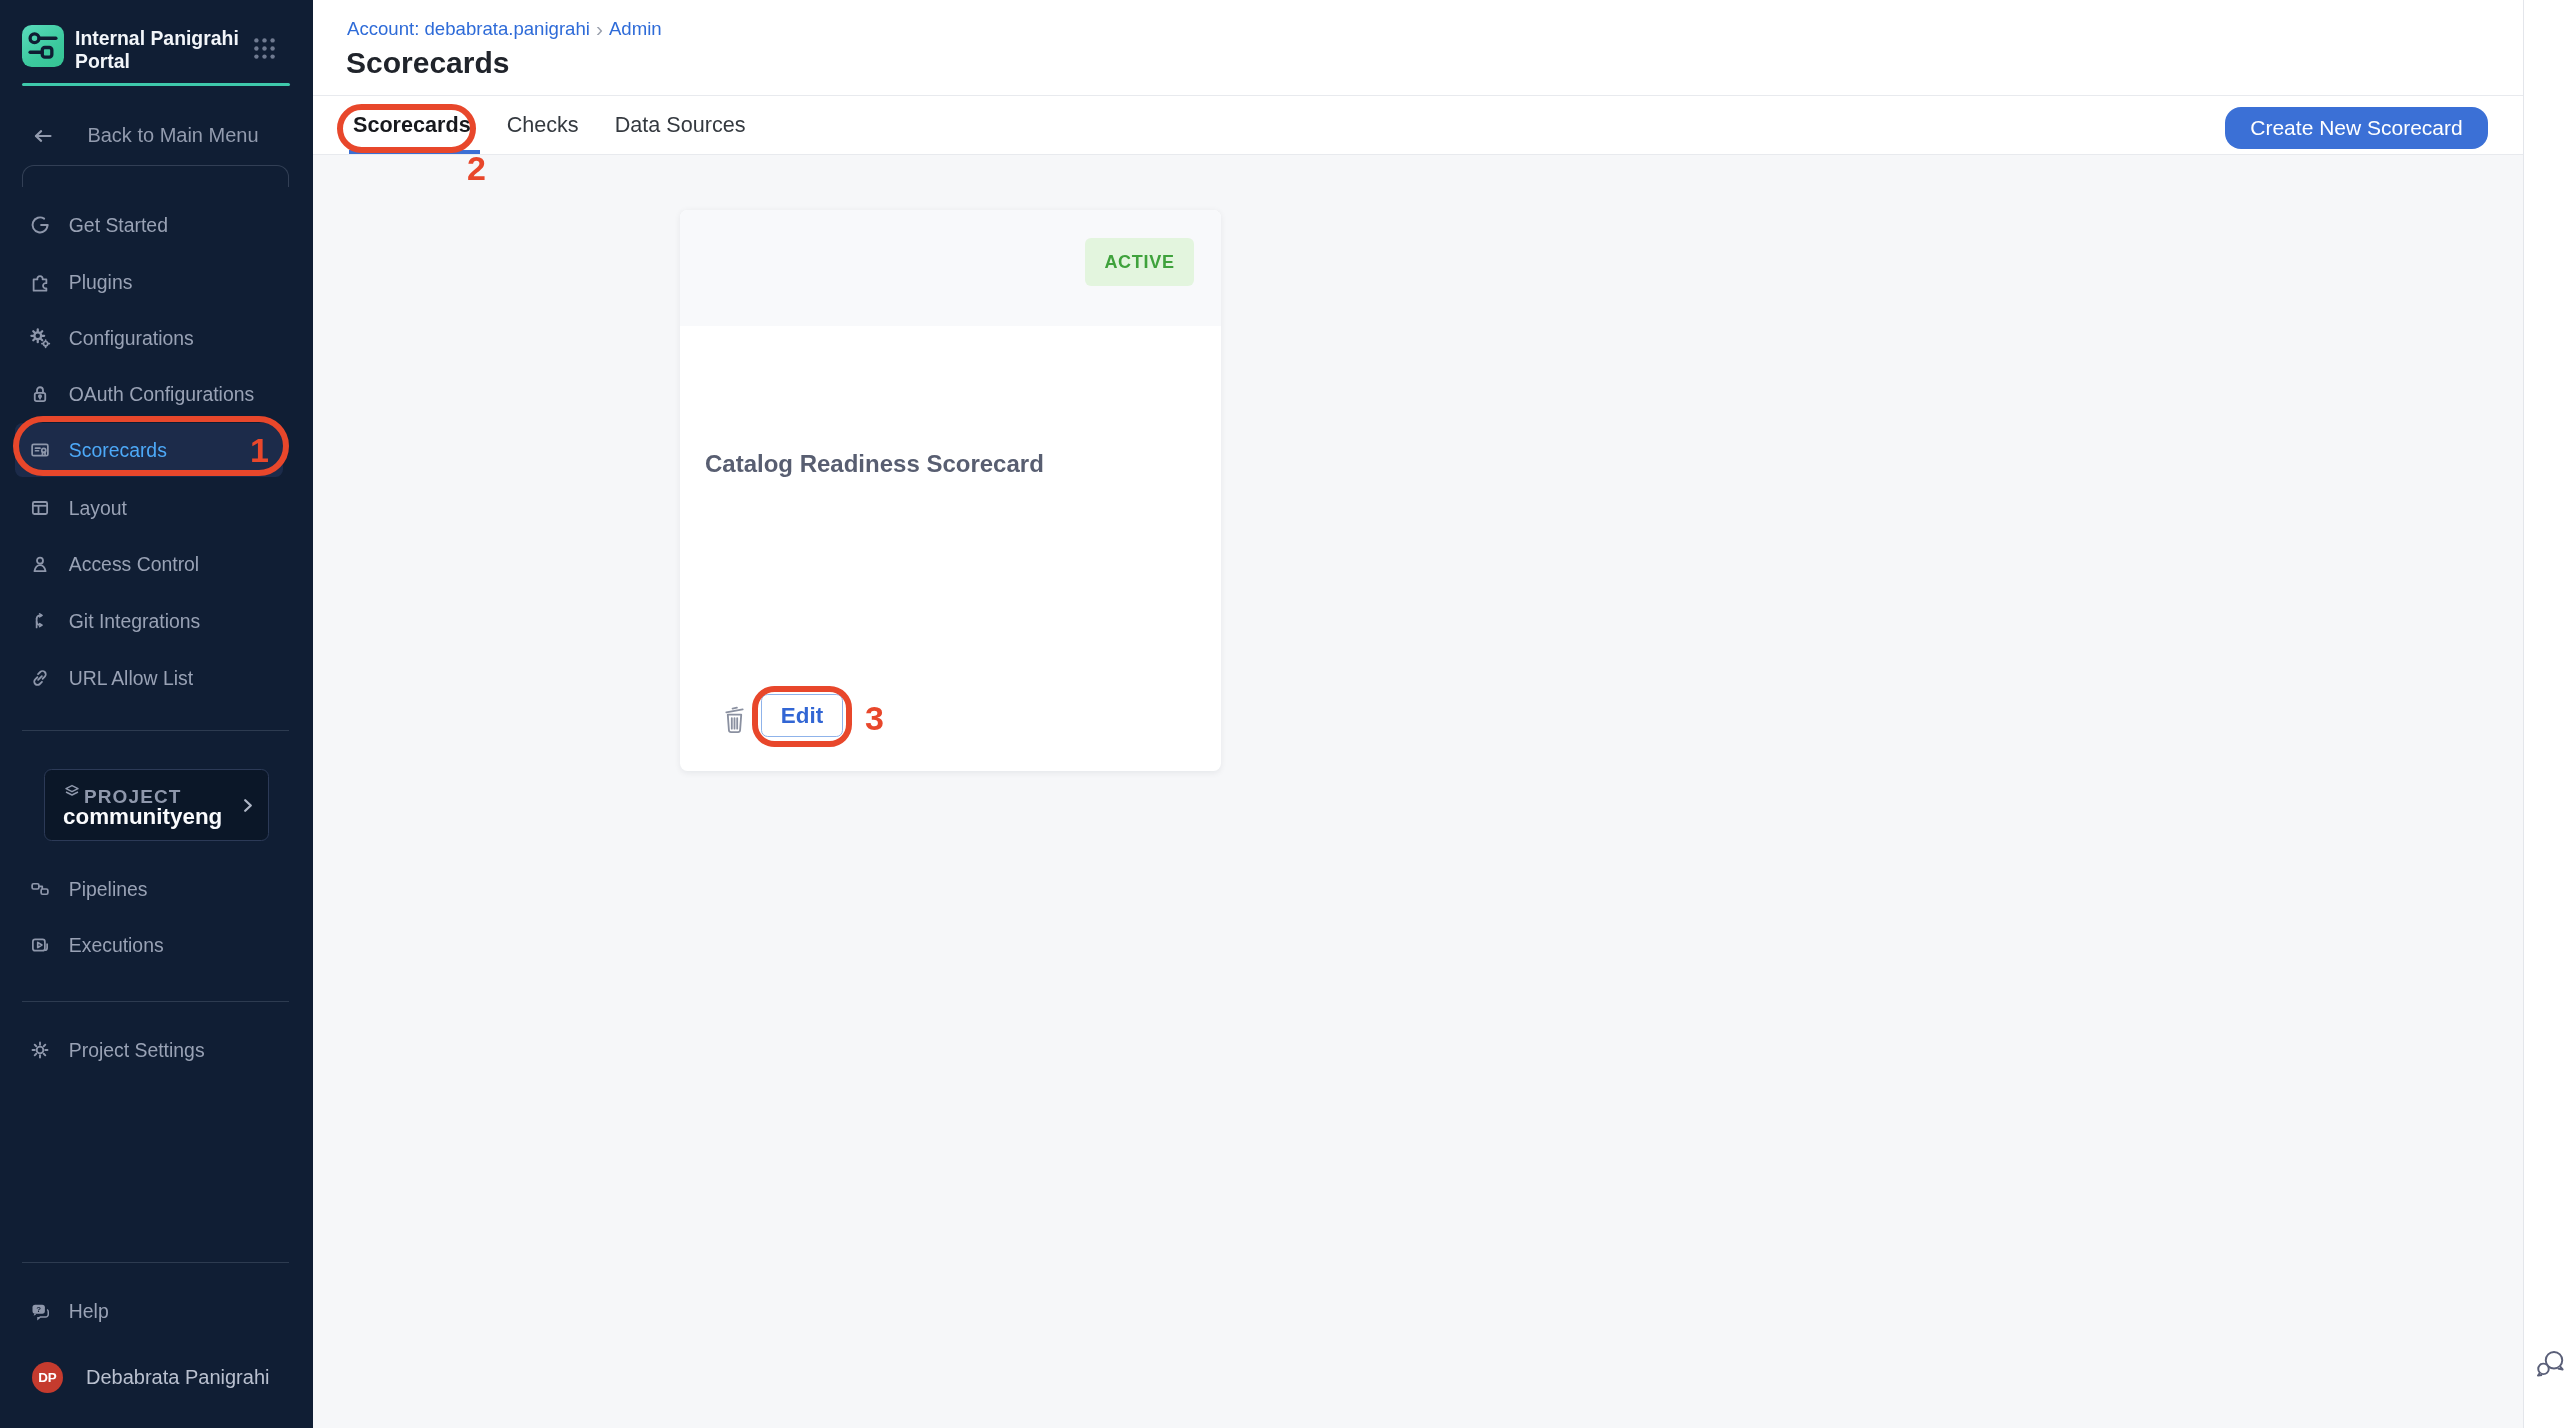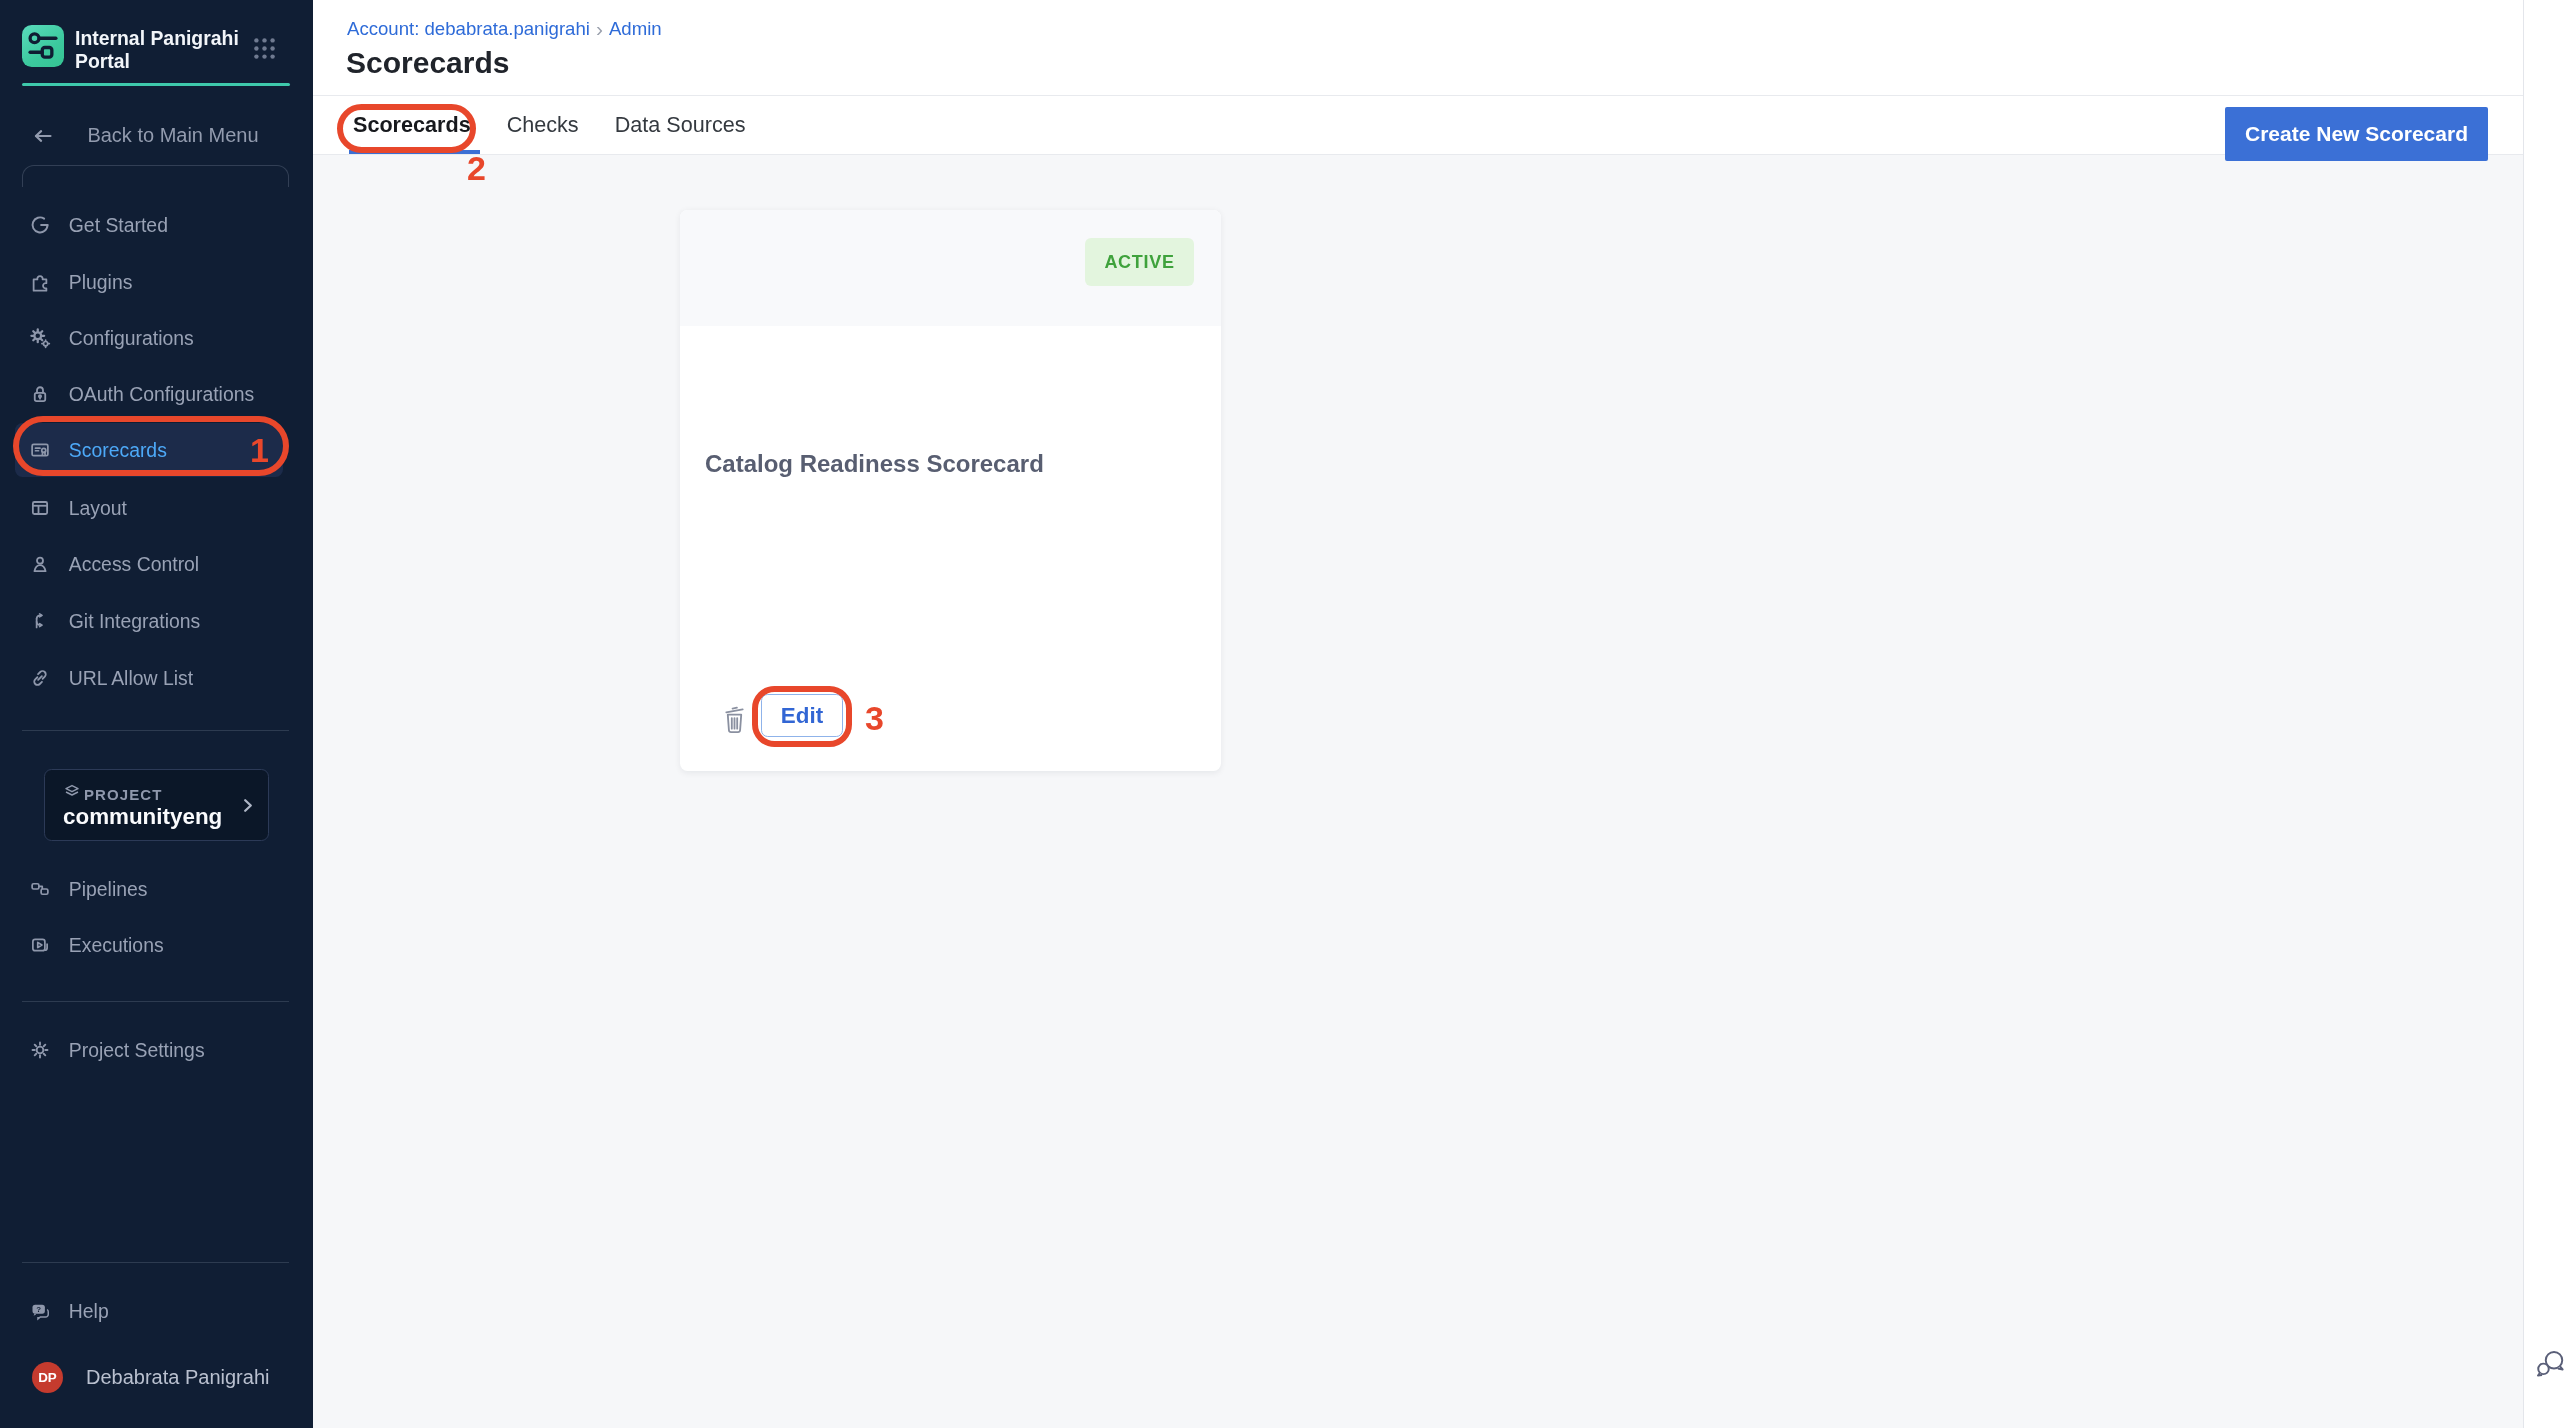--- a/index.html
+++ b/index.html
@@ -16,21 +16,21 @@
   .teal-line { position:absolute; left:21.6px; top:83px; width:268px; height:3px; background:#3EC9AB; border-radius:1.5px; }
   .back-row { position:absolute; left:22.4px; top:119px; width:268px; height:33px; display:flex; align-items:center; gap:32px; padding-left:9px; color:#929BAE; font-size:20px; cursor:pointer; }
   .nav-arc { position:absolute; left:22.4px; top:165px; width:267px; height:22.4px;
              border:1.5px solid rgba(150,162,184,0.25); border-bottom:none; border-radius:12px 12px 0 0; }
   .nav-item { position:absolute; left:15px; width:268px; height:54px; display:flex; align-items:center; gap:16.4px; padding-left:13.4px; color:#99A2B5; font-size:19.4px; cursor:pointer; border-radius:7.5px; }
   .nav-item .ic { width:24px; height:24px; flex:0 0 24px; display:flex; align-items:center; justify-content:center; color:#8E97AB; }
   .nav-item.active { background:#1C2B4A; color:#4DA9F8; }
   .sep { position:absolute; left:22.4px; width:267px; height:0.7px; background:rgba(150,162,184,0.22); }
 
   .project-box { position:absolute; left:44px; top:769px; width:225px; height:72px; background:#0B1728; border:0.7px solid #2C3A57; border-radius:7.5px; cursor:pointer; }
-  .project-label { position:absolute; left:39px; top:15.7px; font-size:15px; font-weight:bold; letter-spacing:1.1px; color:#8F98AC; }
+  .project-label { position:absolute; left:39px; top:15.7px; font-size:19px; font-weight:bold; letter-spacing:1.1px; color:#8F98AC; }
   .project-name { position:absolute; left:18px; top:34px; font-size:22.4px; font-weight:bold; color:#FAFBFD; }
   .layers-ic { position:absolute; left:18px; top:13.4px; width:18px; height:18px; color:#8F98AC; }
   .proj-chev { position:absolute; right:10.4px; top:24.6px; width:21px; height:21px; color:#AEB6C6; }
 
   .user-row { position:absolute; left:20px; top:1355px; width:268px; height:45px; display:flex; align-items:center; gap:23px; padding-left:12px; cursor:pointer;text-align:right; }
   .avatar { width:31px; height:31px; border-radius:50%; background:#C53B2E; color:#fff; font-size:13.4px; font-weight:bold; display:flex; align-items:center; justify-content:center; }
   .user-name { color:#B9C0CF; font-size:20px; }
 
   
   #main { position:absolute; left:313px; top:0; width:2210px; height:1428px; background:#F6F7F9; }
@@ -38,21 +38,21 @@
   .breadcrumb { position:absolute; left:34px; top:18px; display:flex; align-items:center; gap:6px; font-size:18.6px; }
   .crumb { color:#2E6BD8; cursor:pointer; }
   .crumb-sep { color:#9BA1AD; font-size:21px; line-height:18.6px; }
   .page-title { position:absolute; left:33px; top:46px; font-size:30px; font-weight:bold; color:#20242B; }
 
   .tab-row { position:absolute; left:0; top:96px; width:100%; height:59px; background:#fff; border-bottom:0.7px solid #E8EAEE; }
   .tabs { position:absolute; left:40px; top:0; height:100%; display:flex; gap:36px; align-items:center; }
   .tab { position:relative; height:100%; display:flex; align-items:center; font-size:21.6px; color:#34393F; cursor:pointer; }
   .tab.active { font-weight:bold; color:#17191D; }
   .tab.active::after { content:""; position:absolute; left:-4.5px; right:-9px; bottom:0; height:3.7px; background:#3B6FD4; }
-  .create-btn { position:absolute; right:35px; top:11.2px; width:263px; height:54px; background:#3B70D6; color:#fff; font-size:21px; font-weight:bold; border:none; border-radius:2px; cursor:pointer; font-family:"Liberation Sans",sans-serif; }
+  .create-btn { position:absolute; right:35px; top:11.2px; width:263px; height:42px; background:#3B70D6; color:#fff; font-size:21px; font-weight:normal; border:none; border-radius:16px; cursor:pointer; font-family:"Liberation Sans",sans-serif; }
 
   
   .card { position:absolute; left:367px; top:210px; width:541px; height:561px; background:#fff; border-radius:7.5px; box-shadow:0 1.5px 6px rgba(16,24,40,0.07); }
   .card-header { position:relative; width:100%; height:116px; background:#F8F9FB; border-radius:7.5px 7.5px 0 0; }
   .card-title { position:absolute; left:25px; top:240px; font-size:24px; font-weight:bold; color:#585E71; }
   .status-badge { position:absolute; left:405px; top:28px; width:109px; height:48px; background:#E3F5DE; border-radius:6px; color:#3FA23C; font-size:18px; font-weight:bold; letter-spacing:0.7px; display:flex; align-items:center; justify-content:center; }
   .check-list { position:absolute; left:25px; top:137px; font-size:21px; color:#50566A; line-height:35px; }
   .trash-btn { position:absolute; left:42px; top:493px; width:25px; height:33px; color:#8A90A0; cursor:pointer; }
   .edit-btn { position:absolute; left:81px; top:484px; width:82px; height:43px; background:#fff; border:1.5px solid #8FB3EA; border-radius:6.7px; color:#3266D4; font-size:22.4px; font-weight:bold; cursor:pointer; font-family:"Liberation Sans",sans-serif; }
 

